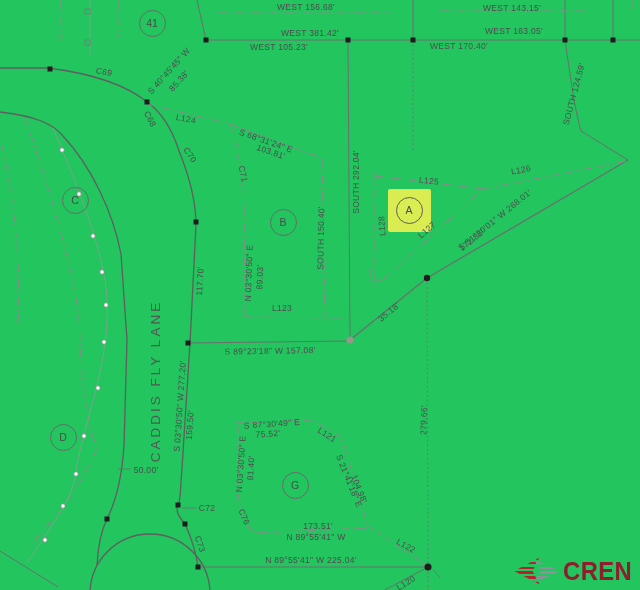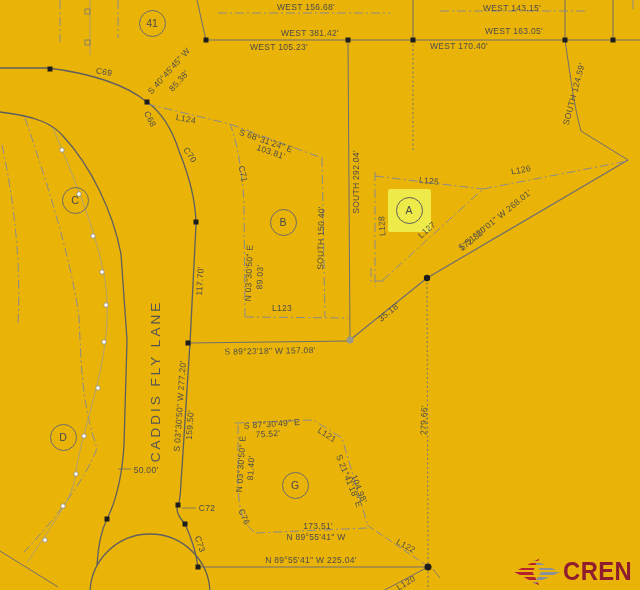--- a/index.html
+++ b/index.html
@@ -1,27 +1,27 @@
 <!DOCTYPE html>
 <html><head>
 <meta charset="utf-8">
 <style>
   html,body{margin:0;padding:0;background:#ffffff;}
-  .stage{position:relative;width:640px;height:590px;background:#eab308;overflow:hidden;
+  .stage{position:relative;width:640px;height:590px;background:#22c55e;overflow:hidden;
          font-family:"Liberation Sans",sans-serif;}
   svg.lines{position:absolute;left:0;top:0;}
   .lbl{position:absolute;white-space:nowrap;font-size:8.5px;color:#4d4d4d;letter-spacing:.3px;
        transform:translate(-50%,-50%) rotate(var(--r,0deg));line-height:1;}
   .street{position:absolute;white-space:nowrap;font-size:13.5px;color:#555;letter-spacing:3px;
        transform:translate(-50%,-50%) rotate(-90deg);line-height:1;}
   .lot{position:absolute;width:25px;height:25px;margin:-13.5px 0 0 -13.5px;border:1.3px solid #6a6a6a;
        border-radius:50%;display:flex;align-items:center;justify-content:center;
        font-size:10.5px;color:#4a4a4a;line-height:1;}
   .lot.hl{border-color:#5e5e5e;background:transparent;}
-  .cren{position:absolute;right:4px;bottom:4px;display:flex;align-items:flex-end;gap:3px;}
+  .cren{position:absolute;right:4px;bottom:4px;display:flex;align-items:flex-start;gap:3px;}
   .cren-icon{position:relative;width:46px;height:28px;}
   .cren-icon i{position:absolute;inset:0;display:block;}
   .cren-icon .red{background:repeating-linear-gradient(180deg,#b5222f 0 2.6px,rgba(0,0,0,0) 2.6px 4.8px);
        clip-path:polygon(0% 50%, 55% 2%, 40% 50%, 55% 98%);}
   .cren-icon .grey{background:repeating-linear-gradient(180deg,#8a9198 0 2.6px,rgba(0,0,0,0) 2.6px 4.8px);
        clip-path:polygon(42% 6%, 100% 50%, 42% 94%, 58% 50%);}
   .cren-text{font-weight:bold;font-size:25px;color:#8e1e2e;letter-spacing:.5px;
        transform:scaleX(.95);transform-origin:left center;}
 </style>
 </head>

